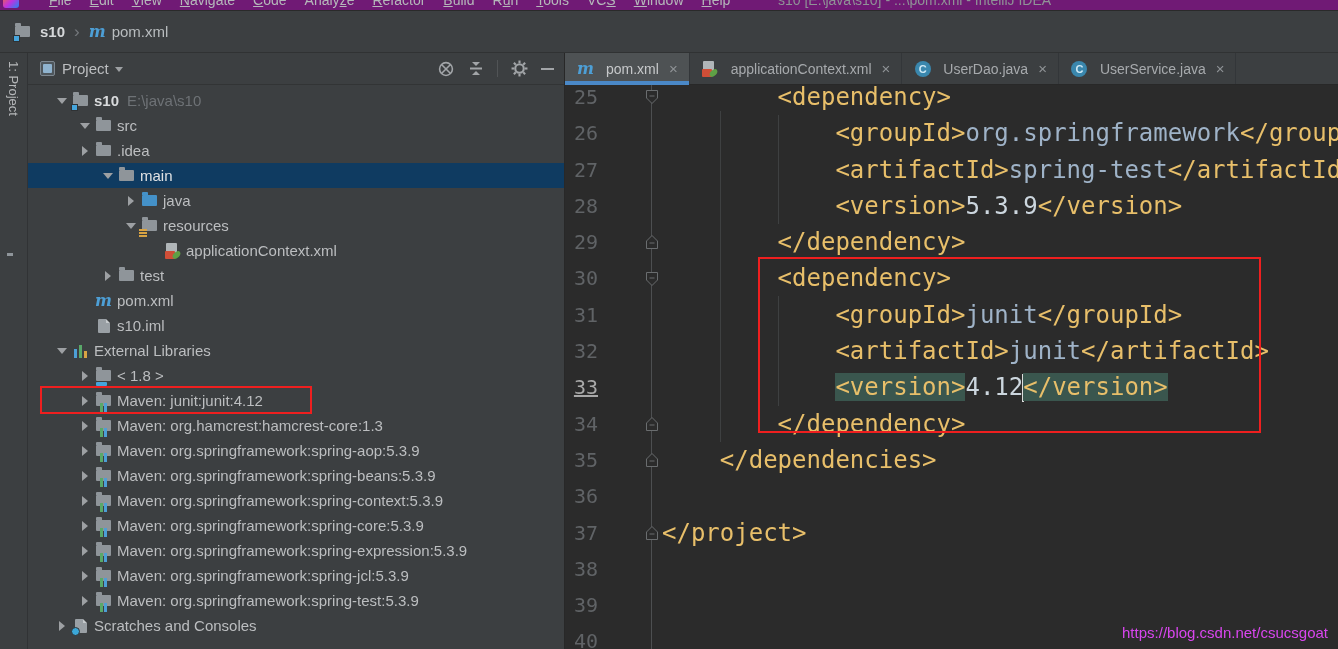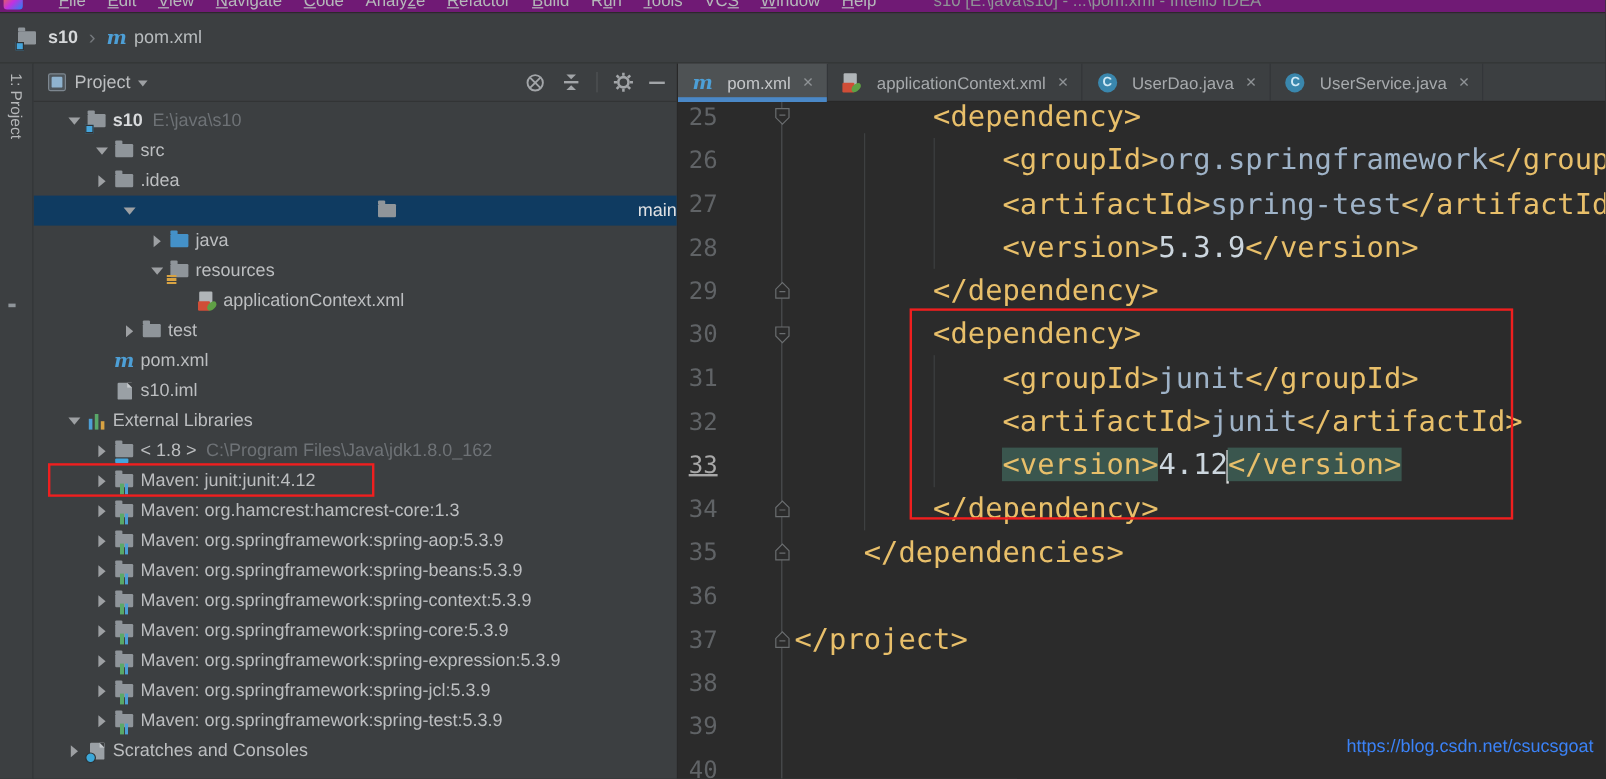--- a/index.html
+++ b/index.html
@@ -126,22 +126,22 @@
           white-space:pre; color:#a9b7c6; }
   .cl { height:36.3px; }
   .tag { color:#e8bf6a; }
   .val { color:#9fb3c8; }
   .num { color:#ccd6de; }
   .hl  { background:#3a564e; }
   .caret { display:inline-block; width:2px; height:28px; background:#dcdcdc;
            vertical-align:middle; margin:0 -1px; }
   #editor-redbox { position:absolute; left:193px; top:172px; width:503px; height:176px;
                    border:2px solid #ef1f1f; pointer-events:none; z-index:6; }
-  #watermark { position:absolute; right:10px; bottom:18px; font-family:"Liberation Sans",sans-serif;
-               font-size:15px; color:#3b82f6; }
+  #watermark { position:absolute; right:10px; bottom:8px; font-family:"Liberation Sans",sans-serif;
+               font-size:15px; color:#d946ef; }
 </style>
 </head>
 <body>
 
 <div id="app">
 
   <div id="titlebar">
     <div id="titlebar-inner">
       <div id="logo"></div>
       <div id="menubar">
@@ -245,21 +245,21 @@
           </div>
           <div class="tree-row" style="padding-left: 47px;">
             <span class="chev">
               <span class="c-closed"></span>
             </span>
             <span class="t-icon">
               <span class="fshape"></span>
             </span>
             <span class="label">.idea</span>
           </div>
-          <div class="tree-row selected" style="padding-left: 70px; justify-content: space-between;">
+          <div class="tree-row selected" style="padding-left: 70px;">
             <span class="chev">
               <span class="c-open"></span>
             </span>
             <span class="t-icon">
               <span class="fshape"></span>
             </span>
             <span class="label">main</span>
           </div>
           <div class="tree-row" style="padding-left: 93px;">
             <span class="chev">
@@ -329,21 +329,20 @@
           </div>
           <div class="tree-row" style="padding-left: 47px;">
             <span class="chev">
               <span class="c-closed"></span>
             </span>
             <span class="t-icon">
               <span class="fshape"></span>
               <span class="badge-jdk"></span>
             </span>
             <span class="label">&lt; 1.8 &gt;</span>
-            <span class="sub">C:\Program Files\Java\jdk1.8.0_162</span>
           </div>
           <div class="tree-row" style="padding-left: 47px;">
             <span class="chev">
               <span class="c-closed"></span>
             </span>
             <span class="t-icon">
               <span class="fshape"></span>
               <span class="badge-lib"></span>
             </span>
             <span class="label">Maven: junit:junit:4.12</span>

